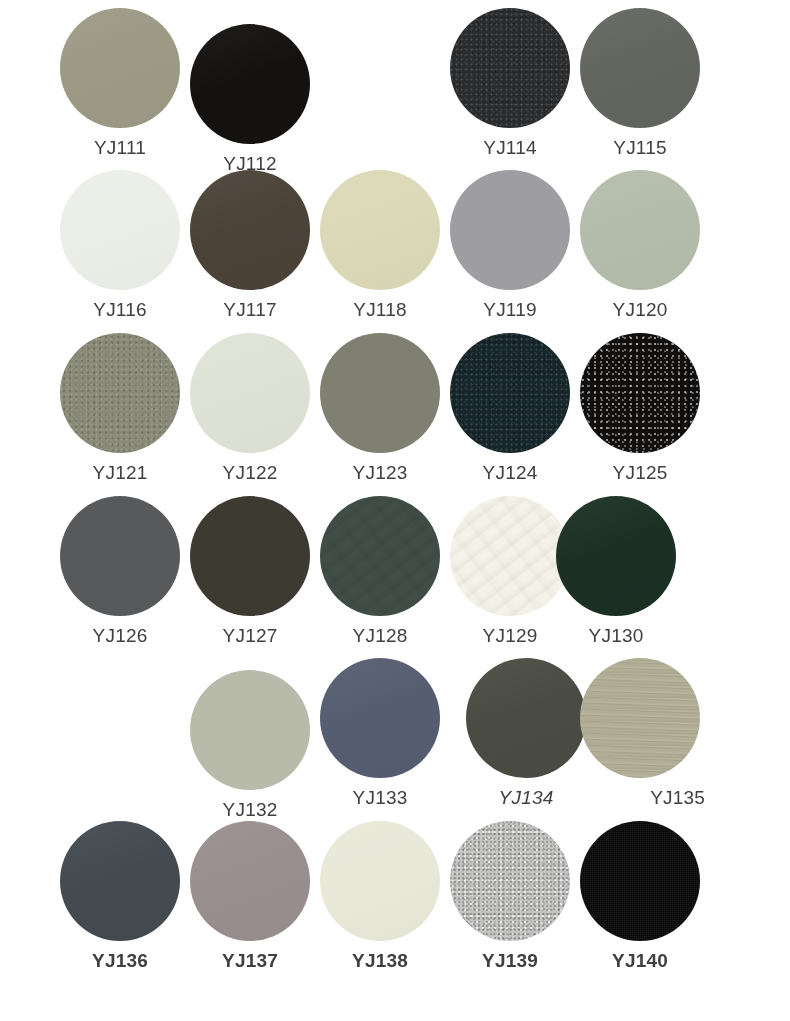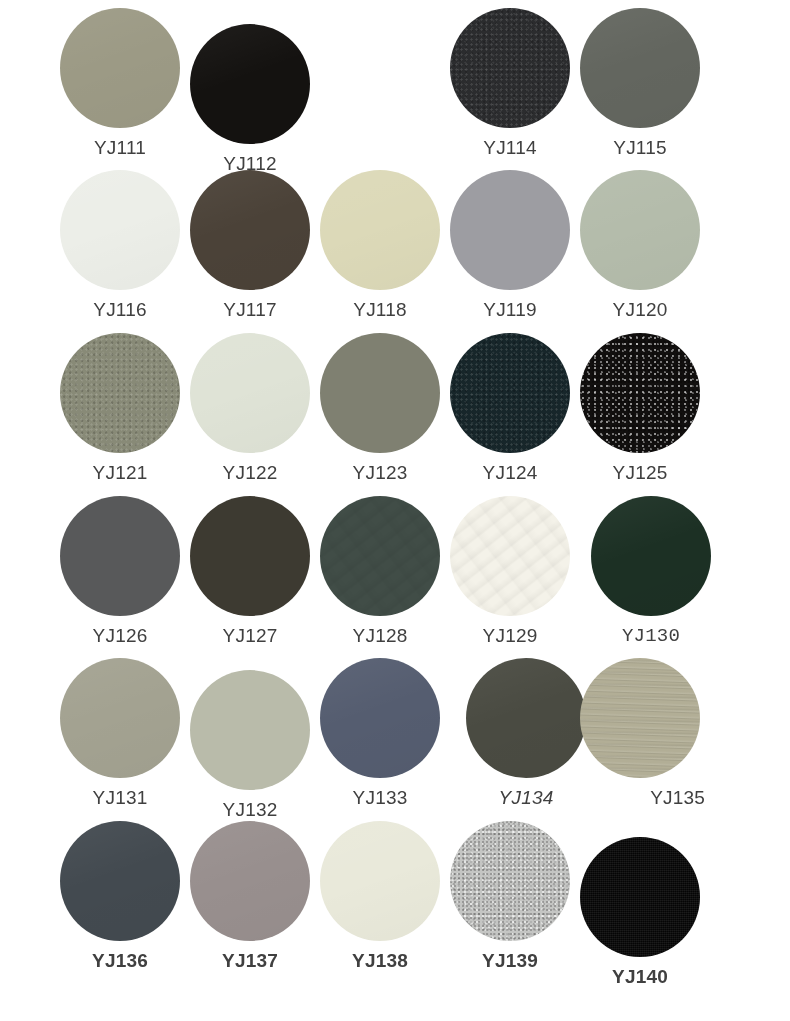--- a/index.html
+++ b/index.html
@@ -274,34 +274,28 @@
           <div class="swatch-texture"></div>
         </div>
         <div class="swatch-label">YJ128</div>
       </div>
       <div class="swatch-cell" style="left: 445px; top: 0px;">
         <div class="swatch-disc tex-brushed" style="background-color: rgb(244, 242, 233);">
           <div class="swatch-texture"></div>
         </div>
         <div class="swatch-label">YJ129</div>
       </div>
-      <div class="swatch-cell" style="left: 586px; top: 0px; font-family: Liberation Mono, monospace;">
+      <div class="swatch-cell" style="left: 551px; top: 0px;">
         <div class="swatch-disc tex-smooth" style="background-color: rgb(28, 48, 36);">
           <div class="swatch-texture"></div>
         </div>
         <div class="swatch-label">YJ130</div>
       </div>
     </div>
     <div class="swatch-row" style="position: absolute; left: 0px; top: 658px;">
-      <div class="swatch-cell" style="left: 55px; top: 0px;">
-        <div class="swatch-disc tex-smooth" style="background-color: rgb(163, 162, 145);">
-          <div class="swatch-texture"></div>
-        </div>
-        <div class="swatch-label">YJ131</div>
-      </div>
       <div class="swatch-cell" style="left: 185px; top: 12px;">
         <div class="swatch-disc tex-dot" style="background-color: rgb(185, 187, 170);">
           <div class="swatch-texture"></div>
         </div>
         <div class="swatch-label">YJ132</div>
       </div>
       <div class="swatch-cell" style="left: 315px; top: 0px;">
         <div class="swatch-disc tex-smooth" style="background-color: rgb(85, 93, 112);">
           <div class="swatch-texture"></div>
         </div>
@@ -338,20 +332,20 @@
           <div class="swatch-texture"></div>
         </div>
         <div class="swatch-label">YJ138</div>
       </div>
       <div class="swatch-cell" style="left: 445px; top: 0px;">
         <div class="swatch-disc tex-speckle" style="background-color: rgb(196, 197, 195);">
           <div class="swatch-texture"></div>
         </div>
         <div class="swatch-label">YJ139</div>
       </div>
-      <div class="swatch-cell" style="left: 575px; top: 16px;">
+      <div class="swatch-cell" style="left: 575px; top: 0px;">
         <div class="swatch-disc tex-weave" style="background-color: rgb(6, 6, 6);">
           <div class="swatch-texture"></div>
         </div>
         <div class="swatch-label">YJ140</div>
       </div>
     </div>
   </div>
 
 </body></html>

